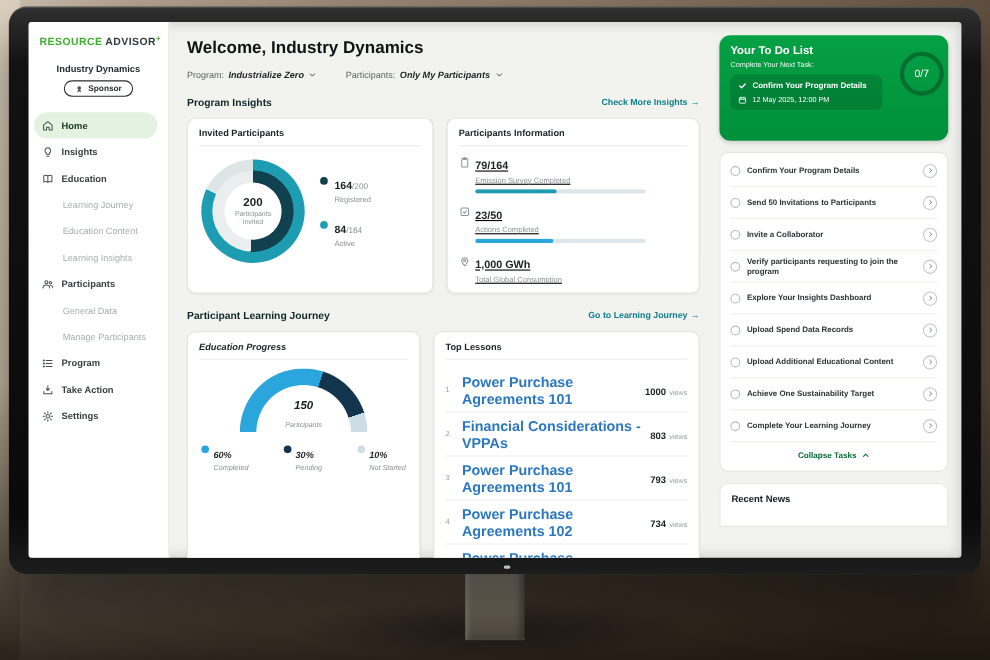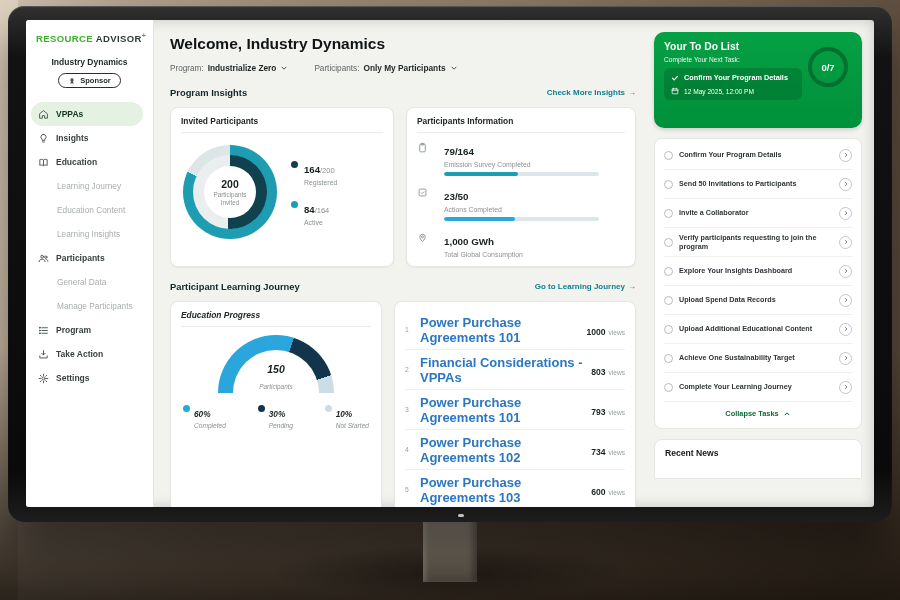--- a/index.html
+++ b/index.html
@@ -48,21 +48,21 @@
   .sb-item { height:24px; display:flex; align-items:center; gap:7px; padding-left:12px; font-size:8.5px;
     font-weight:bold; color:#38403f; cursor:pointer; }
   .sb-item.sub { padding-left:31px; font-weight:normal; color:#a9aeae; font-size:8.3px; }
   .sb-item.active { background:#e4f3e1; border-radius:13px; margin:0 10px 0 5px; padding-left:7px; color:#16341d; }
 
   
   .main { flex:1; min-width:0; padding:12px 14px 0 16px; }
   .welcome { font-size:15.5px; font-weight:bold; color:#101415; margin-top:3px; }
   .filters { margin-top:10px; display:flex; align-items:center; gap:26px; font-size:8.2px; color:#5d6464; }
   .filter { display:flex; align-items:center; gap:4px; cursor:pointer; }
-  .filter b { color:#1d2424; font-size:8.3px; }
+  .filter b { color:#1d2424; font-size:8.3px;font-style:italic; }
   .section-head { margin-top:14px; display:flex; justify-content:space-between; align-items:center; }
   .section-title { font-size:9.4px; font-weight:bold; color:#11282a; }
   .section-link { font-size:8px; font-weight:bold; color:#0d7f8c; display:flex; align-items:center; gap:3px; cursor:pointer; }
   .cards { display:flex; gap:12px; margin-top:9px; align-items:stretch; }
   .card { background:#fff; border:1px solid #e6e6e1; border-radius:8px; box-shadow:0 1px 2px rgba(0,0,0,.05);
     padding:8px 10px; }
   .card-title { font-size:8.4px; font-weight:bold; color:#202727; padding-bottom:6px; border-bottom:1px solid #ececea; margin-bottom:8px; }
 
   
   .card-invited { width:224px; flex:none; min-height:150px; }
@@ -78,21 +78,21 @@
   .donut-hole span { font-size:6.3px; color:#8b9191; width:42px; line-height:1.15; margin-top:1px; }
   .legend-v { display:flex; flex-direction:column; gap:13px; }
   .leg-item { display:flex; gap:6px; align-items:flex-start; }
   .dot { width:7px; height:7px; border-radius:50%; flex:none; margin-top:2px; }
   .leg-item b { font-size:9.6px; color:#18221f; }
   .leg-item .tot { font-size:7.5px; color:#8b9191; font-weight:normal; }
   .leg-item .lab { display:block; font-size:6.9px; color:#8b9191; margin-top:2px; }
 
   
   .card-info { flex:1; min-height:150px; }
-  .stat { display:flex; gap:16px; margin-bottom:10px; }
+  .stat { display:flex; gap:4px; margin-bottom:10px;text-decoration:underline; }
   .stat:last-child { margin-bottom:0; }
   .stat .ic { color:#8a9494; margin-top:1px; }
   .stat-body { flex:1; }
   .stat-body b { font-size:9.8px; color:#18221f; }
   .stat-body .lab { display:block; font-size:6.9px; color:#8b9191; margin-top:2px; }
   .bar { margin-top:4px; height:4px; border-radius:2px; background:#dde7ea; width:100%; max-width:155px; overflow:hidden; }
   .bar-fill { height:100%; border-radius:2px; }
   .bar-fill.teal { background:#1e9db2; }
   .bar-fill.blue { background:#2ba6dc; }
 
@@ -122,23 +122,23 @@
 
   
   .todo { width:224px; flex:none; padding:12px 12px 0 4px; display:flex; flex-direction:column; }
   .todo-green { position:relative; background:linear-gradient(180deg,#05a044,#00903a); border-radius:10px;
     padding:9px 10px; color:#fff; min-height:96px; box-shadow:0 2px 4px rgba(0,0,0,.15); }
   .tg-title { font-size:10.3px; font-weight:bold; }
   .tg-sub { font-size:6.6px; margin-top:4px; opacity:.92; }
   .tg-box { margin-top:5px; background:rgba(0,0,0,.14); border-radius:6px; padding:5px 7px; margin-right:50px; }
   .tg-task-row { display:flex; align-items:center; gap:5px; font-size:7.3px; font-weight:bold; }
   .tg-date-row { display:flex; align-items:center; gap:5px; font-size:6.6px; margin-top:5px; }
-  .tg-circle { position:absolute; top:15px; right:14px; width:40px; height:40px; border-radius:50%;
+  .tg-circle { position:absolute; top:15px; right:4px; width:40px; height:40px; border-radius:50%;
     border:4px solid #03702f; display:flex; align-items:center; justify-content:center;
-    font-size:9.5px; font-weight:bold;text-align:center; }
+    font-size:9.5px; font-weight:normal;text-align:center; }
 
   .todo-list { background:#fff; border:1px solid #e6e6e1; border-radius:8px; margin-top:10px; padding:2px 9px; }
   .task { display:flex; align-items:center; gap:6px; min-height:29px; padding:4px 0; border-bottom:1px solid #efefec; cursor:pointer; }
   .task-check { width:9px; height:9px; border:1px solid #b7bcbc; border-radius:50%; flex:none; }
   .task-label { flex:1; font-size:7.2px; font-weight:bold; color:#2e3434; line-height:1.3; }
   .task-go { width:13px; height:13px; border:1px solid #c4c8c8; border-radius:50%; flex:none;
     display:flex; align-items:center; justify-content:center; color:#5a6262; }
   .collapse-row { display:flex; align-items:center; justify-content:center; gap:4px; padding:7px 0 8px;
     font-size:7.4px; font-weight:bold; color:#0a6b34; cursor:pointer; }
 
@@ -173,21 +173,21 @@
         <span>Sponsor</span>
       </div>
 
       <nav class="sb-menu">
         <div class="sb-item active">
           <span class="ic">
               <svg width="11" height="11" viewBox="0 0 24 24" fill="none" stroke="currentColor" stroke-width="2" stroke-linejoin="round">
                 <path d="M3.5 10.5 12 3.5l8.5 7V20h-6v-5.5h-5V20h-6z"></path>
               </svg>
             </span>
-          <span>VPPAs</span>
+          <span>Home</span>
         </div>
         <div class="sb-item">
           <span class="ic">
               <svg width="11" height="11" viewBox="0 0 24 24" fill="none" stroke="currentColor" stroke-width="2" stroke-linecap="round">
                 <path d="M12 3a5.5 5.5 0 0 0-3 10.2V16h6v-2.8A5.5 5.5 0 0 0 12 3z"></path>
                 <path d="M10 19.5h4"></path>
               </svg>
             </span>
           <span>Insights</span>
         </div>
@@ -401,20 +401,21 @@
             </div>
             <div class="gl-item">
               <span class="dot" style="background:#ccdde6"></span>
               <span><b>10%</b>
               <span class="lab">Not Started</span></span>
             </div>
           </div>
         </div>
 
         <div class="card card-lessons">
+          <div class="card-title">Top Lessons</div>
           <div class="lesson">
             <span class="rank">1</span>
             <span class="lesson-title">Power Purchase Agreements 101</span>
             <span class="views"><b>1000</b><i>views</i></span>
           </div>
           <div class="lesson">
             <span class="rank">2</span>
             <span class="lesson-title">Financial Considerations - VPPAs</span>
             <span class="views"><b>803</b><i>views</i></span>
           </div>

